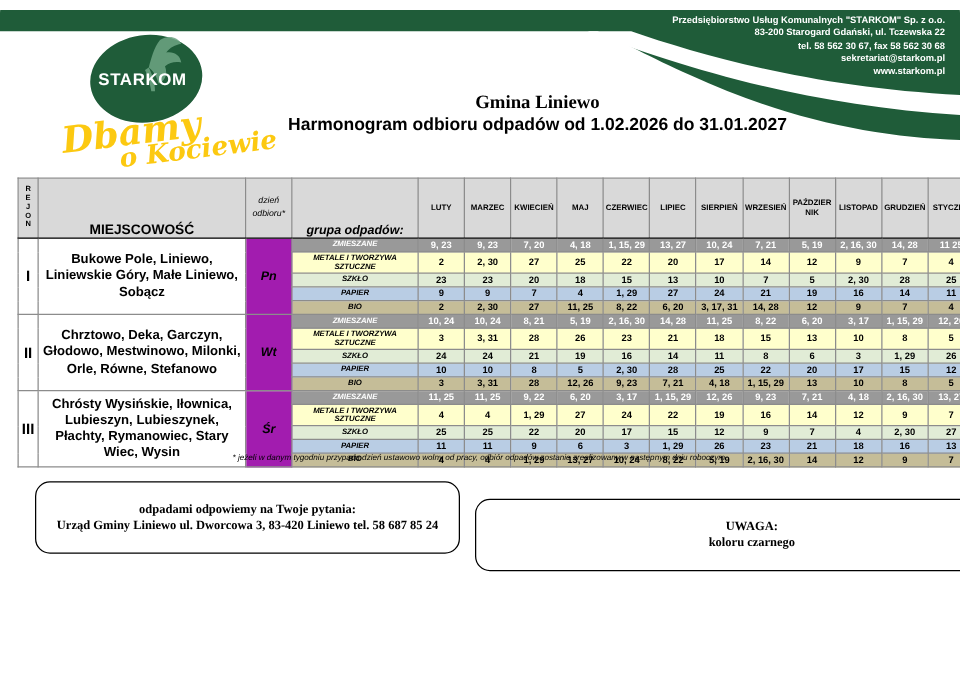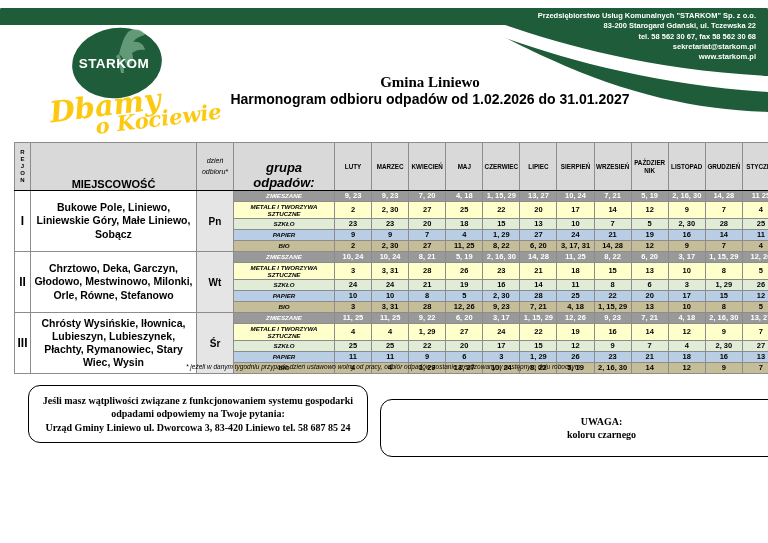--- a/index.html
+++ b/index.html
@@ -34,26 +34,26 @@
   .schedule th, .schedule td { border:1px solid #8c8c8c; padding:0 1px; }
   .schedule thead th { background:var(--header-gray,#d9d9d9); border-bottom:1px solid #000; }
   .schedule thead tr { height:48px; }
   .schedule tbody tr { height:11px; }
   .schedule tbody tr.row-metale { height:17px; }
   tr.region-start td { border-top:1px solid #000; }
 
   .th-rejon { white-space:pre-line; line-height:1.2; font-size:6px; font-weight:bold; text-align:center; }
   .th-miejsc { font-size:11px; font-weight:bold; text-align:center; vertical-align:bottom; padding-bottom:3px; }
   .th-dzien { font-size:7px; font-style:italic; font-weight:normal; text-align:center; vertical-align:middle; line-height:1.5; }
-  .th-grupa { font-size:13px; font-style:italic; font-weight:bold; text-align:center; vertical-align:bottom; padding-bottom:3px; }
+  .th-grupa { font-size:10px; font-style:italic; font-weight:bold; text-align:center; vertical-align:bottom; padding-bottom:3px; }
   .th-month { font-size:6.3px; font-weight:bold; text-align:center; vertical-align:middle; word-break:break-all; line-height:1.25; }
 
   .cell-rejon { font-size:12px; font-weight:bold; text-align:center; background:#fff; }
   .cell-places { font-size:10.5px; font-weight:bold; text-align:center; padding:1px 4px; background:#fff; line-height:1.25; }
-  .cell-day { font-size:10px; font-weight:bold; text-align:center; background:#e5e5e5; }
+  .cell-day { font-size:10px; font-weight:bold; font-style:italic; text-align:center; background:#a21caf; }
   .cell-label { font-size:6.2px; font-weight:bold; font-style:italic; text-align:center; line-height:1.15; }
   .cell-val { font-size:7.5px; font-weight:bold; text-align:center; line-height:1; }
 
   .row-zmieszane .colored { background:var(--zmieszane-bg,#999999); color:#fff; }
   .row-metale    .colored { background:var(--metale-bg,#ffffcc); }
   .row-szklo     .colored { background:var(--szklo-bg,#e1ecd6); }
   .row-papier    .colored { background:var(--papier-bg,#b9cde4); }
   .row-bio       .colored { background:var(--bio-bg,#c5bd98); }
 
   .footnote { position:absolute; left:186px; top:363px; font-size:6.5px; font-style:italic; white-space:nowrap; }
@@ -377,21 +377,20 @@
           <td class="cell-val colored">12</td>
           <td class="cell-val colored">9</td>
           <td class="cell-val colored">7</td>
         </tr>
       </tbody>
   </table>
 
   <div class="footnote">* jeżeli w danym tygodniu przypada dzień ustawowo wolny od pracy, odbiór odpadów zostanie zrealizowany w następnym dniu roboczym</div>
 
   <div class="round-box info-box">
-    <div>Jeśli masz wątpliwości związane z funkcjonowaniem systemu gospodarki</div>
     <div>odpadami odpowiemy na Twoje pytania:</div>
     <div>Urząd Gminy Liniewo ul. Dworcowa 3, 83-420 Liniewo tel. 58 687 85 24</div>
   </div>
 
   <div class="round-box uwaga-box">
     <div>UWAGA:</div>
     <div>koloru czarnego</div>
   </div>
 
 

